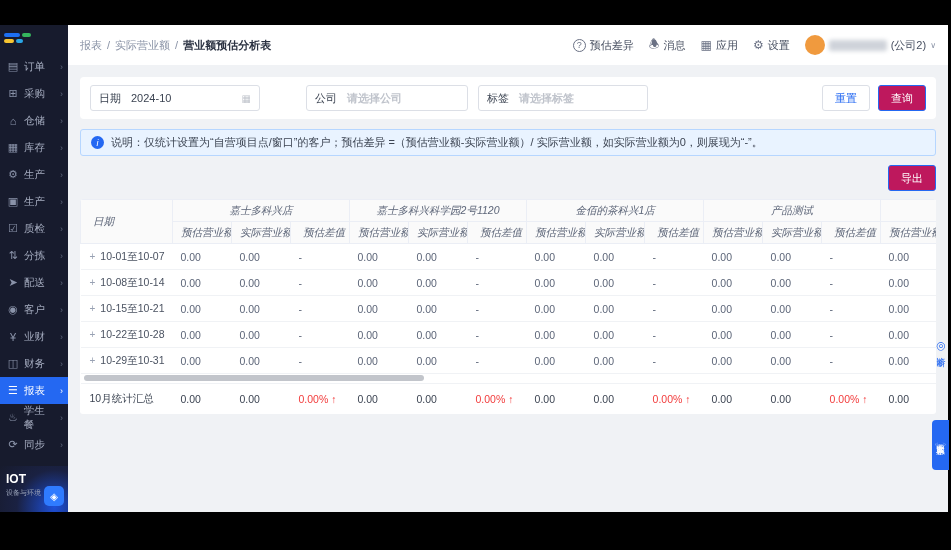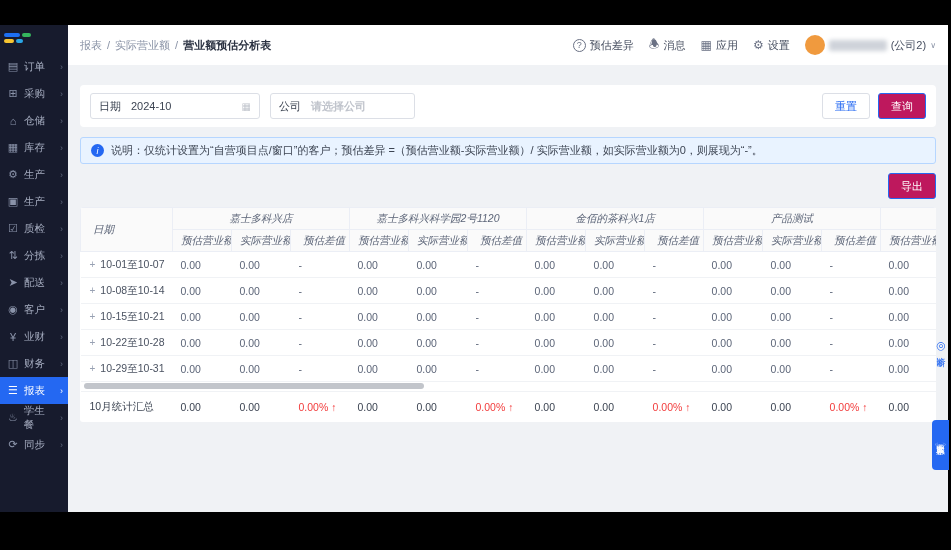--- a/index.html
+++ b/index.html
@@ -37,32 +37,32 @@
   .top-actions { margin-left:auto; display:flex; align-items:center; gap:15px;
     font-size:11px; color:#474f60; }
   .ta { display:flex; align-items:center; gap:4px; cursor:pointer; }
   .qmark { width:13px; height:13px; border:1px solid #6a7184; border-radius:50%;
     font-size:9px; display:inline-flex; align-items:center; justify-content:center; color:#6a7184; }
   .gicon { font-size:12px; color:#6a7184; }
   .avatar { width:20px; height:20px; border-radius:50%; background:#f09a3e; }
   .ublur { width:58px; height:11px; background:#cfd3da; border-radius:2px; filter:blur(2px); }
   .caret { font-size:8px; color:#8a93a6; }
 
-  .content { flex:1; padding:20px 12px 0 12px; overflow:hidden; position:relative; }
+  .content { flex:1; padding:12px 12px 0 12px; overflow:hidden; position:relative; }
 
   
   .filter-card { background:#fff; border-radius:4px; padding:8px 10px;
     display:flex; align-items:center; gap:10px; }
   .fbox { display:flex; align-items:center; border:1px solid #dcdfe6; border-radius:3px;
     height:26px; padding:0 8px; font-size:11px; background:#fff; }
   .fbox .lab { color:#3c4452; margin-right:10px; white-space:nowrap; }
   .fbox .val { color:#3c4452; }
   .fbox .ph { color:#c0c4cc;font-weight:bold; }
   .fbox .sfx { margin-left:auto; color:#c0c4cc; font-size:10px; }
-  .f-date { width:170px; } .f-co { width:145px; } .f-tag { width:170px; }
+  .f-date { width:170px; } .f-co { width:162px;margin-left:36px; } .f-tag { width:170px; }
   .fbtns { margin-left:auto; display:flex; gap:8px; }
   .btn { height:26px; padding:0 12px; font-size:11px; border-radius:3px; cursor:pointer;
     border:1px solid #dcdfe6; background:#fff; color:#2468f2; }
   .btn-primary { background:#be185d; border-color:#2468f2; color:#fff; }
 
   
   .alert { margin-top:10px; background:#e9f3ff; border:1px solid #b6d6ff; border-radius:3px;
     height:27px; display:flex; align-items:center; gap:7px; padding:0 10px;
     font-size:11px; color:#3c4452; }
   .iinfo { width:13px; height:13px; border-radius:50%; background:#2468f2; color:#fff;
@@ -193,20 +193,25 @@
           <span class="mi">♨</span>
           <span class="ml">学生餐</span>
           <span class="chev">›</span>
         </div>
         <div class="menu-item">
           <span class="mi">⟳</span>
           <span class="ml">同步</span>
           <span class="chev">›</span>
         </div>
       </div>
+    <div class="iot">
+      <div class="t">IOT</div>
+      <div class="s">设备与环境</div>
+      <div class="cube">◈</div>
+    </div>
   </div>
 
   <div class="main">
 
     <div class="topbar">
       <div class="crumb">
         <span>报表</span>
         <span>/</span>
         <span>实际营业额</span>
         <span>/</span>
@@ -243,20 +248,24 @@
       <div class="filter-card">
         <div class="fbox f-date">
           <span class="lab">日期</span>
           <span class="val">2024-10</span>
           <span class="sfx">▦</span>
         </div>
         <div class="fbox f-co">
           <span class="lab">公司</span>
           <span class="ph">请选择公司</span>
         </div>
+        <div class="fbox f-tag">
+          <span class="lab">标签</span>
+          <span class="ph">请选择标签</span>
+        </div>
         <div class="fbtns">
           <button class="btn">重置</button>
           <button class="btn btn-primary">查询</button>
         </div>
       </div>
 
       <div class="alert">
         <span class="iinfo">i</span>
         <span>说明：仅统计设置为“自营项目点/窗口”的客户；预估差异 =（预估营业额-实际营业额）/ 实际营业额，如实际营业额为0，则展现为“-”。</span>
       </div>

